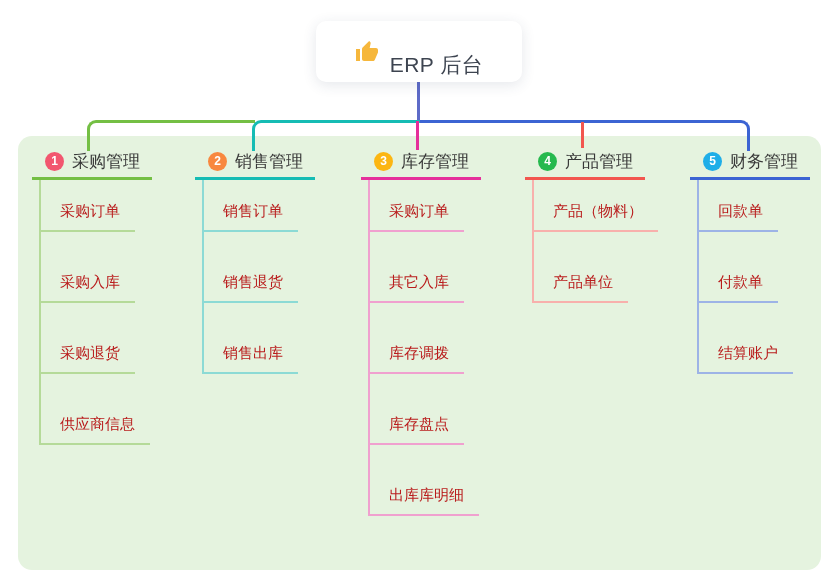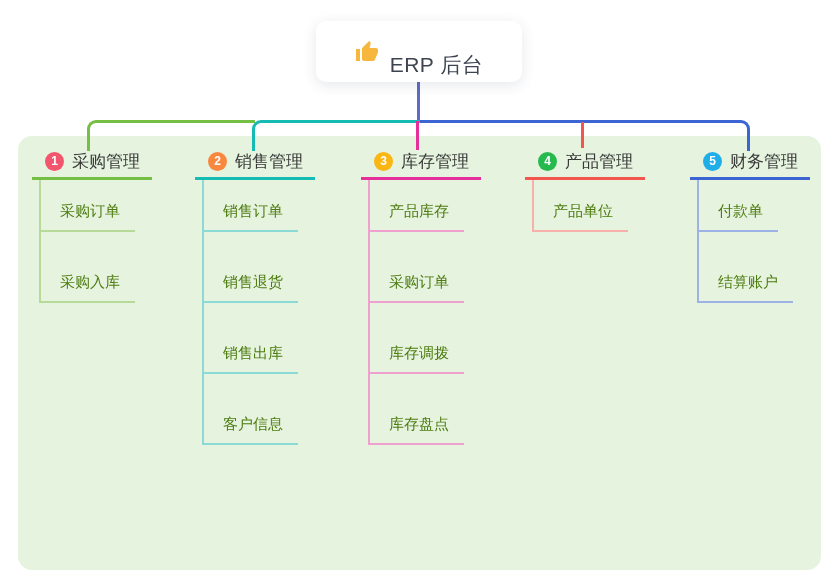--- a/index.html
+++ b/index.html
@@ -38,21 +38,21 @@
                  padding:0 0 4px 13px;height:23px;
                  border-bottom:3px solid var(--c);cursor:pointer;}
   .badge{width:19px;height:19px;border-radius:50%;background:var(--badge);
          color:#fff;font-size:12px;font-weight:bold;line-height:19px;
          text-align:center;flex:0 0 19px;}
   .branch-label{font-size:17px;color:#383838;white-space:nowrap;}
   .children{margin-left:7px;border-left:2px solid var(--cl);}
   .child-row{height:71px;display:flex;align-items:flex-end;cursor:pointer;}
   .child-row:first-child{height:52px;}
   .child-label{display:inline-block;border-bottom:2px solid var(--cl);
-               padding:0 15px 9px 19px;font-size:15px;color:#4d7c0f;
+               padding:0 15px 9px 19px;font-size:15px;color:#b91c1c;
                white-space:nowrap;}
 </style>
 </head>
 <body>
 
 <div class="canvas">
 
   <div class="panel" style="background: rgb(229, 243, 223);"></div>
 
   <div class="conn trunk" style="--c: #5e6bc8;"></div>
@@ -76,84 +76,96 @@
       <span class="badge">1</span>
       <span class="branch-label">采购管理</span>
     </div>
     <div class="children">
         <div class="child-row">
           <span class="child-label">采购订单</span>
         </div>
         <div class="child-row">
           <span class="child-label">采购入库</span>
         </div>
+        <div class="child-row">
+          <span class="child-label">采购退货</span>
+        </div>
+        <div class="child-row">
+          <span class="child-label">供应商信息</span>
+        </div>
       </div>
   </div>
 
   <div class="col" style="left: 195px; --c: #16bcb4; --cl: #8cdad5; --badge: #f8883f;">
     <div class="branch-header">
       <span class="badge">2</span>
       <span class="branch-label">销售管理</span>
     </div>
     <div class="children">
         <div class="child-row">
           <span class="child-label">销售订单</span>
         </div>
         <div class="child-row">
           <span class="child-label">销售退货</span>
         </div>
         <div class="child-row">
           <span class="child-label">销售出库</span>
         </div>
-        <div class="child-row">
-          <span class="child-label">客户信息</span>
-        </div>
       </div>
   </div>
 
   <div class="col" style="left: 361px; --c: #e5309b; --cl: #f0a0cf; --badge: #fcb612;">
     <div class="branch-header">
       <span class="badge">3</span>
       <span class="branch-label">库存管理</span>
     </div>
     <div class="children">
         <div class="child-row">
-          <span class="child-label">产品库存</span>
+          <span class="child-label">采购订单</span>
         </div>
         <div class="child-row">
-          <span class="child-label">采购订单</span>
+          <span class="child-label">其它入库</span>
         </div>
         <div class="child-row">
           <span class="child-label">库存调拨</span>
         </div>
         <div class="child-row">
           <span class="child-label">库存盘点</span>
+        </div>
+        <div class="child-row">
+          <span class="child-label">出库库明细</span>
         </div>
       </div>
   </div>
 
   <div class="col" style="left: 525px; --c: #f2564f; --cl: #f8b0ac; --badge: #26b94e;">
     <div class="branch-header">
       <span class="badge">4</span>
       <span class="branch-label">产品管理</span>
     </div>
     <div class="children">
+        <div class="child-row">
+          <span class="child-label">产品（物料）</span>
+        </div>
         <div class="child-row">
           <span class="child-label">产品单位</span>
         </div>
       </div>
   </div>
 
   <div class="col" style="left: 690px; --c: #3c64d3; --cl: #9db3e6; --badge: #1faee8;">
     <div class="branch-header">
       <span class="badge">5</span>
       <span class="branch-label">财务管理</span>
     </div>
     <div class="children">
         <div class="child-row">
+          <span class="child-label">回款单</span>
+        </div>
+        <div class="child-row">
           <span class="child-label">付款单</span>
         </div>
         <div class="child-row">
           <span class="child-label">结算账户</span>
         </div>
       </div>
   </div>
 
 </div>
 

